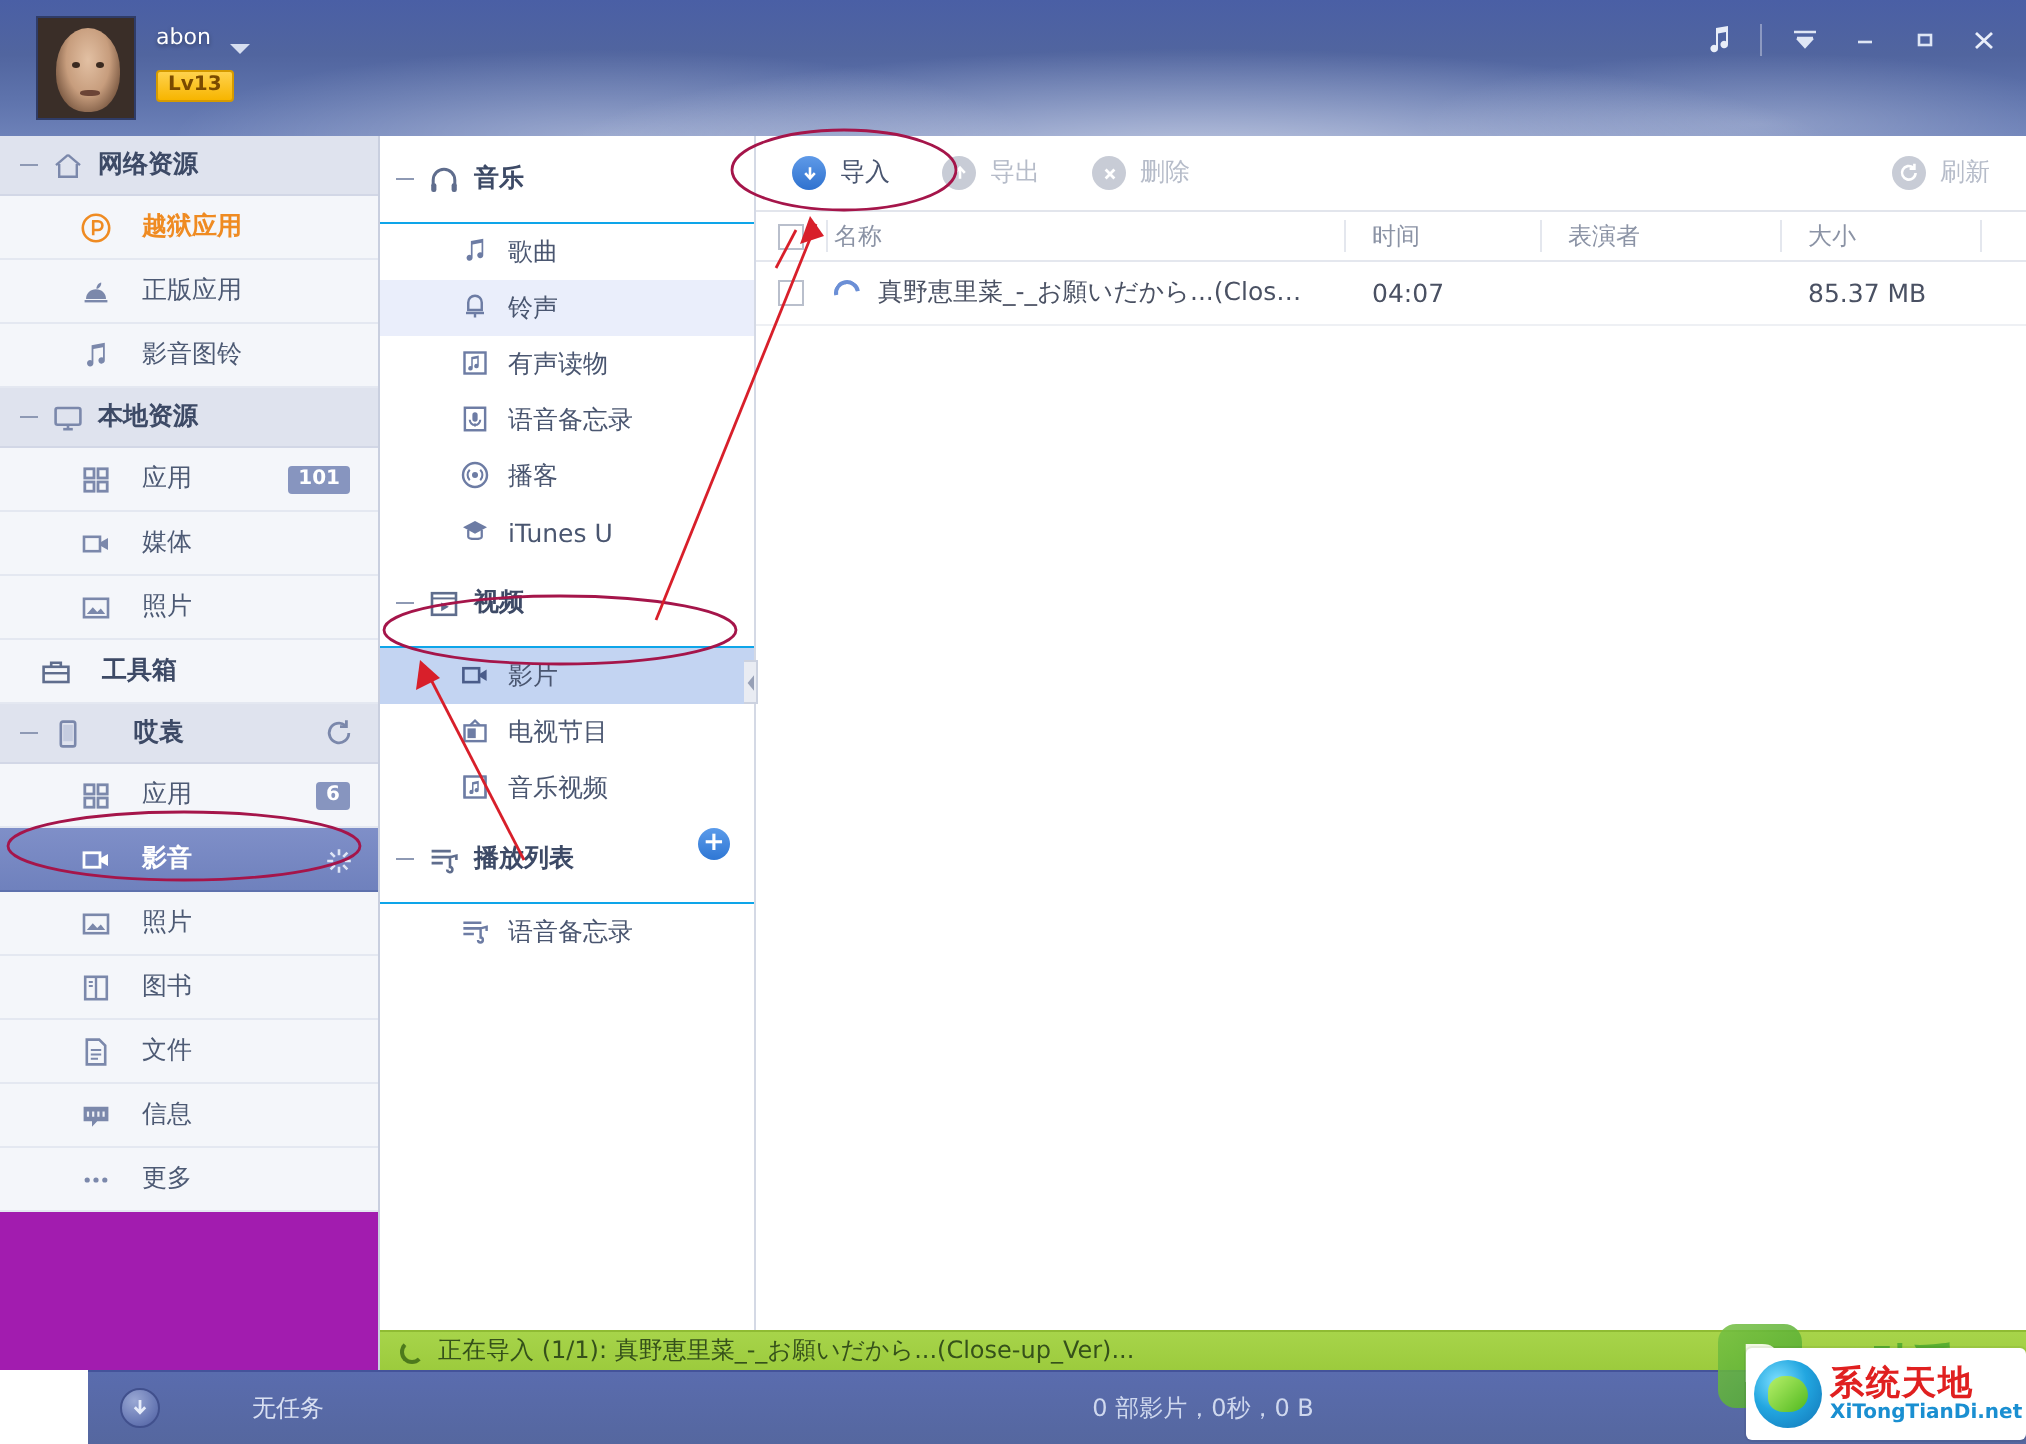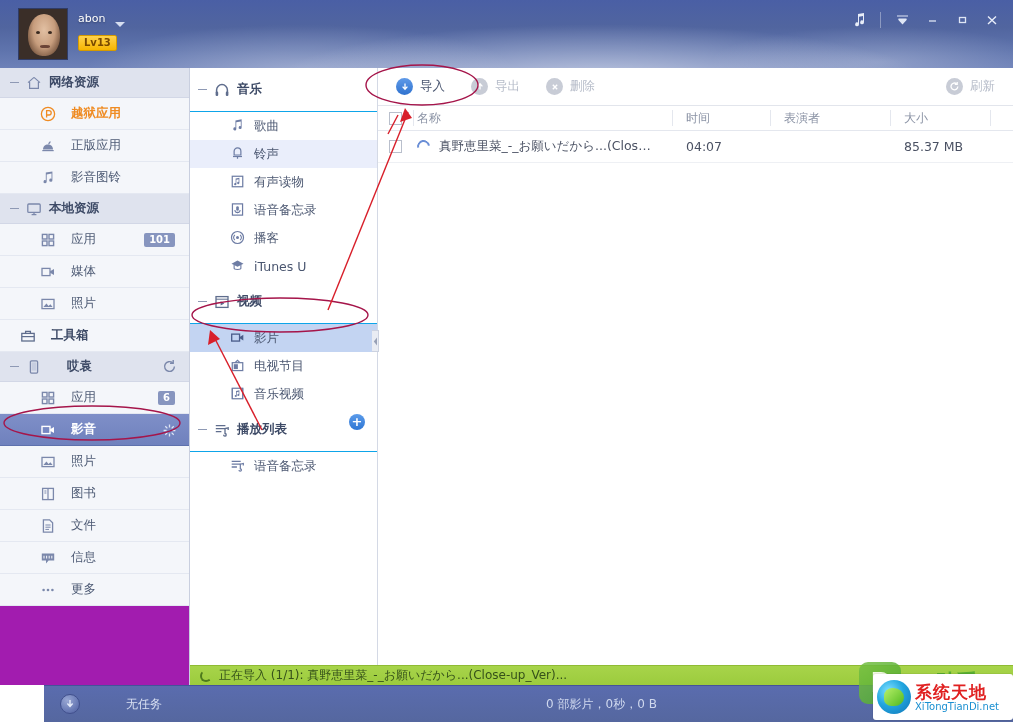--- a/index.html
+++ b/index.html
@@ -225,21 +225,21 @@
     width:34px;height:34px;border-radius:50%;
     background: radial-gradient(circle at 35% 32%, #7fe0ff 0%, #22a6e0 45%, #1173b5 100%);
     position:relative; flex:0 0 34px;
   }
   .wm-xt .globe:after{
     content:""; position:absolute; left:7px; top:8px; width:20px;height:18px;
     background: linear-gradient(135deg,#b8f06a 0%, #4fb81e 100%);
     border-radius:45% 55% 50% 40%;
   }
   .wm-xt .t1{ color:#e02020; font-size:17px; font-weight:bold; line-height:18px; letter-spacing:1px;}
-  .wm-xt .t2{ color:#1a8fd1; font-size:10px; font-weight:normal; line-height:11px;}
+  .wm-xt .t2{ color:#1a8fd1; font-size:10px; font-weight:bold; line-height:11px;}
 
   
   .anno{ position:absolute; left:0; top:0; width:1013px; height:722px; pointer-events:none; z-index:40;}
 </style>
 </head>
 <body>
 
 <div id="app">
 
   <div class="titlebar">

